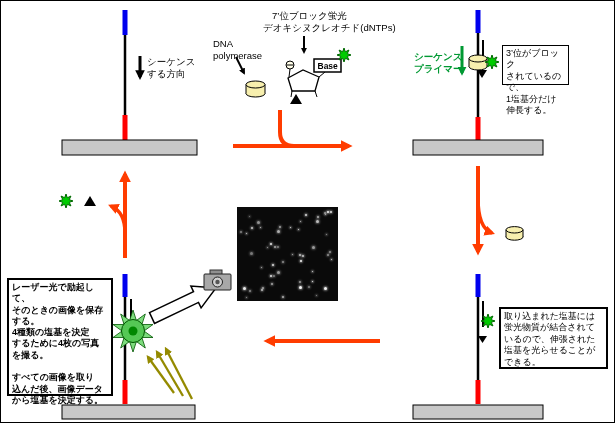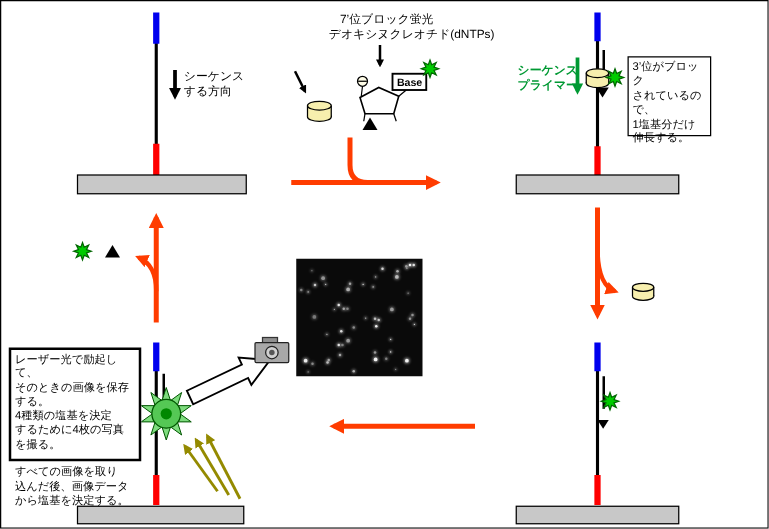--- a/index.html
+++ b/index.html
@@ -225,30 +225,37 @@
       <div class="dot" style="left: 20.2411px; top: 13.7609px; height: 3px; width: 3px; opacity: 0.56;"></div>
       <div class="dot" style="left: 45.3539px; top: 89.4681px; height: 2px; width: 2px; opacity: 0.68;"></div>
       <div class="dot" style="left: 39.7039px; top: 38.6465px; height: 2px; width: 2px; opacity: 0.48;"></div>
       <div class="dot" style="left: 78.7256px; top: 87.7441px; height: 1px; width: 1px; opacity: 0.53;"></div>
       <div class="dot" style="left: 13.6056px; top: 20.4912px; height: 2px; width: 2px; opacity: 0.78;"></div>
       <div class="dot" style="left: 9.4175px; top: 25.9996px; height: 1px; width: 1px; opacity: 0.81;"></div>
     </div>
 
   <div class="lbl" style="left:147px;top:56px;">シーケンス
 する方向</div>
+  <div class="lbl" style="left:213px;top:38px;">DNA
+polymerase</div>
   <div class="lbl" style="left:263px;top:10px;text-indent:9px;">7’位ブロック蛍光
 デオキシヌクレオチド(dNTPs)</div>
   <div class="lbl green" style="left:414px;top:51px;">シーケンス
 プライマー</div>
 
-  <div class="note-box thin" style="left:502px;top:45px;width:67px;height:64px;">3’位がブロック
+  <div class="note-box thin" style="left:502px;top:45px;width:67px;height:40px;">3’位がブロック
 されているので、
 1塩基分だけ
 伸長する。</div>
-  <div class="note-box" style="left:7px;top:278px;width:106px;height:91px;line-height:11.3px;">レーザー光で励起して、
+  <div class="note-box" style="left:499px;top:307px;width:109px;height:62px;">取り込まれた塩基には
+蛍光物質が結合されて
+いるので、伸張された
+塩基を光らせることが
+できる。</div>
+  <div class="note-box" style="left:7px;top:278px;width:106px;height:118px;line-height:11.3px;font-weight:bold;">レーザー光で励起して、
 そのときの画像を保存
 する。
 4種類の塩基を決定
 するために4枚の写真
 を撮る。
 
 すべての画像を取り
 込んだ後、画像データ
 から塩基を決定する。</div>
 </div>

